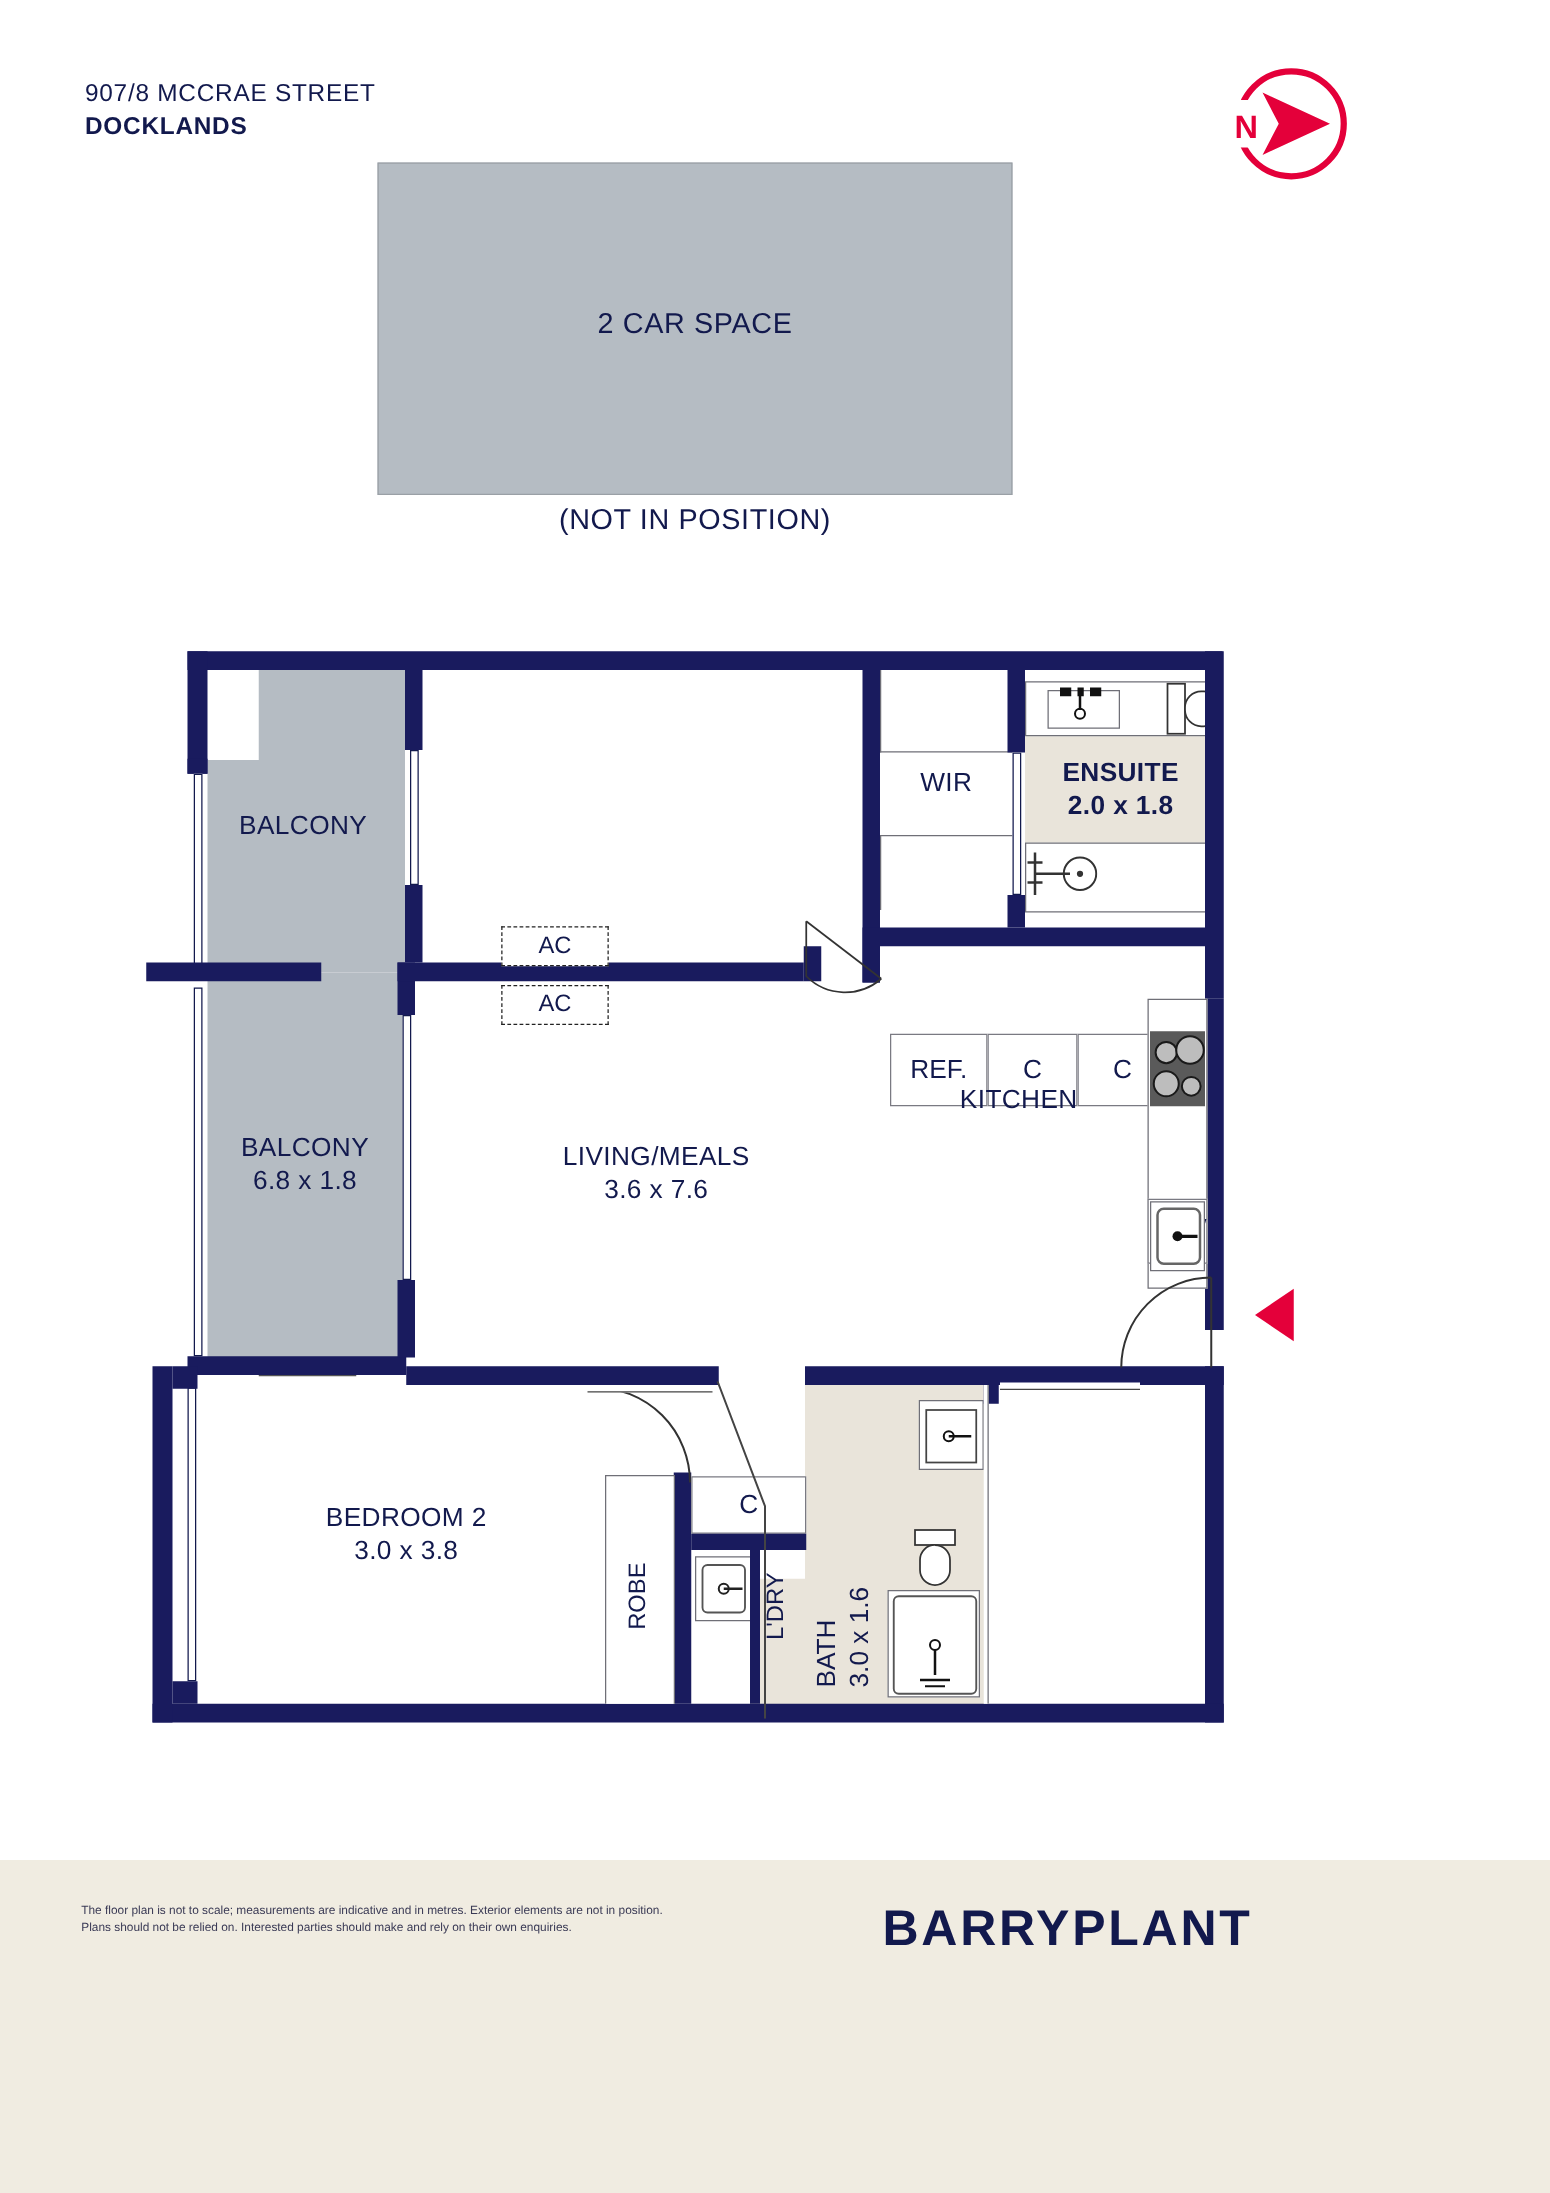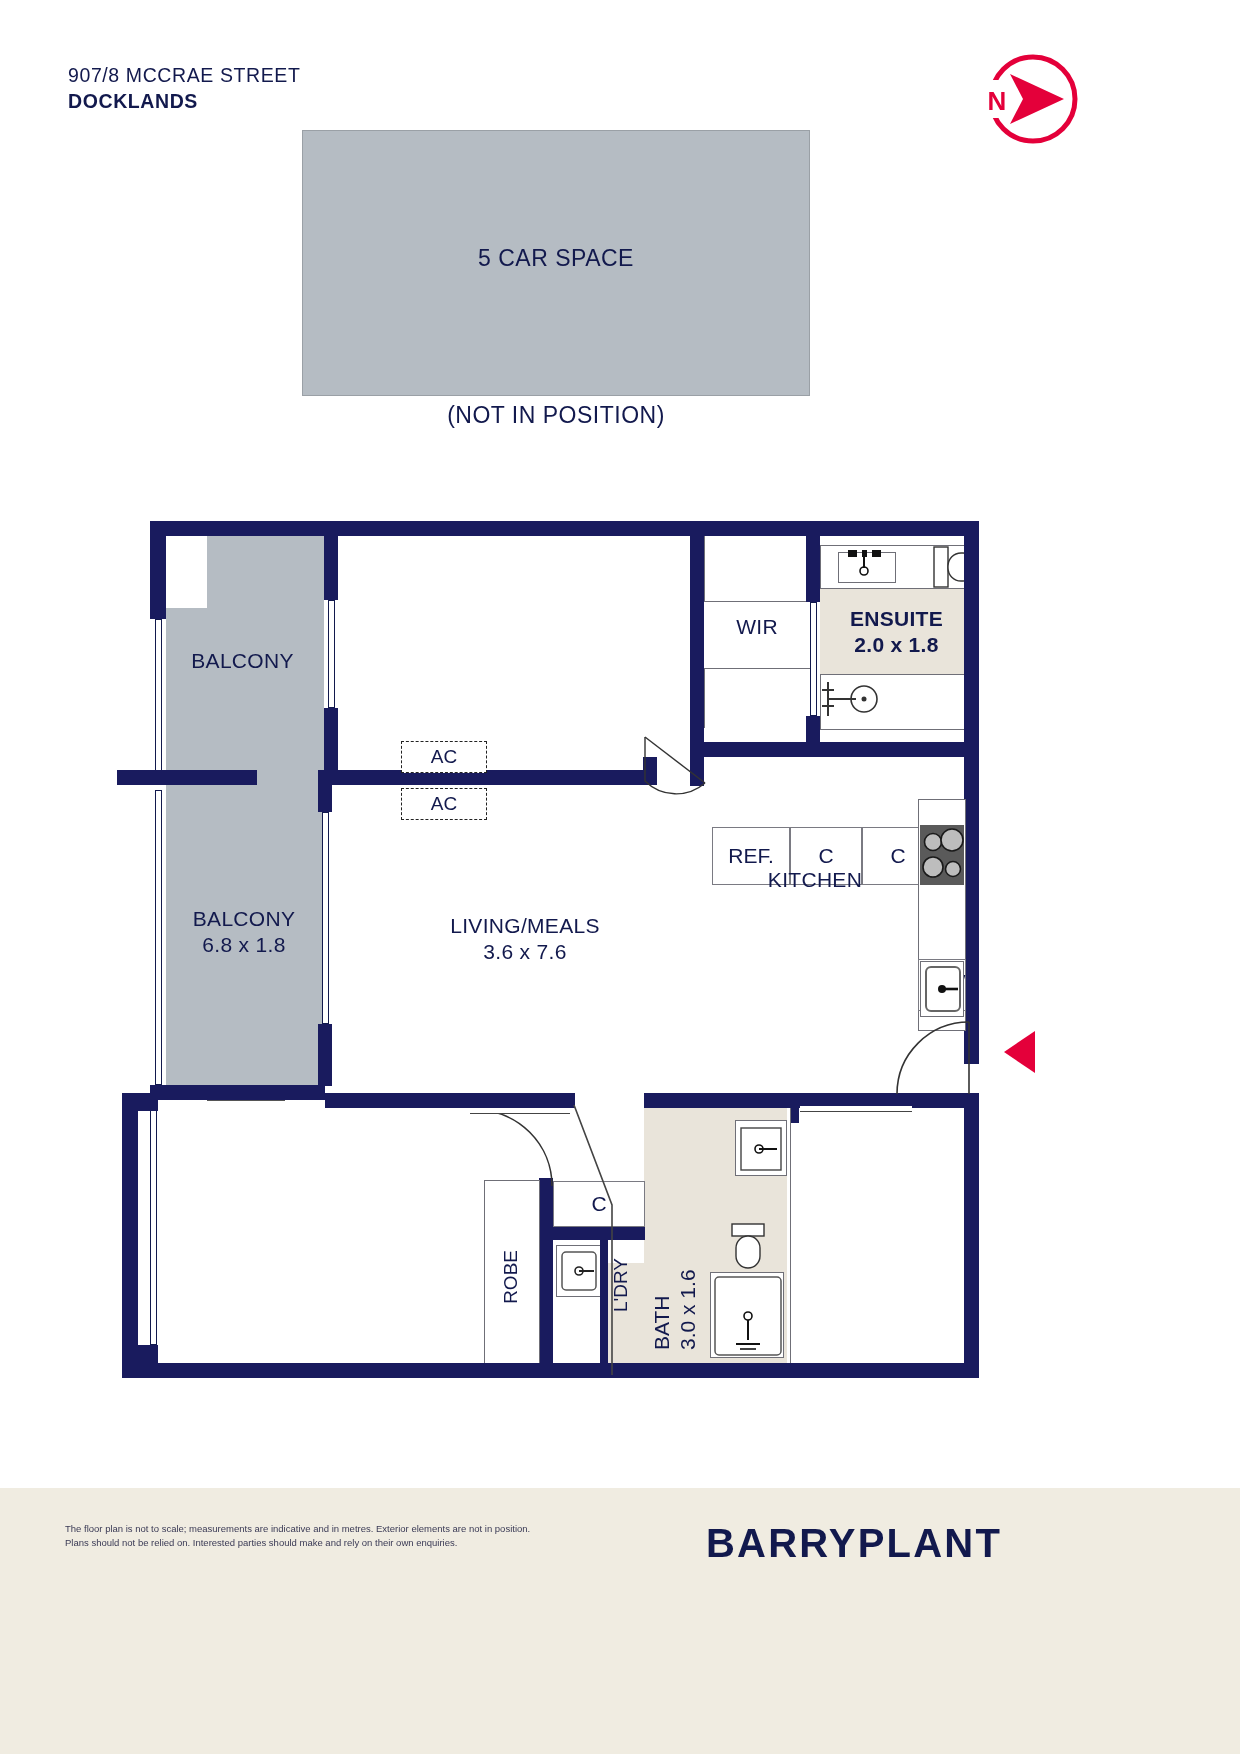--- a/index.html
+++ b/index.html
@@ -61,21 +61,21 @@
 <div id="compass">
   <svg width="110" height="110" viewBox="0 0 110 110">
     <circle cx="57" cy="55" r="42" fill="none" stroke="#e4003a" stroke-width="5"></circle>
     <path d="M88 55 L34 30 L47 55 L34 80 Z" fill="#e4003a"></path>
     <rect x="6" y="36" width="30" height="38" fill="#ffffff"></rect>
     <text x="21" y="66" font-family="'Liberation Sans',sans-serif" font-size="26" font-weight="bold" fill="#e4003a" text-anchor="middle">N</text>
   </svg>
 </div>
 
 <div id="carbox"></div>
-<div id="carlabel">5 CAR SPACE</div>
+<div id="carlabel">2 CAR SPACE</div>
 <div id="notpos">(NOT IN POSITION)</div>
 
 <div id="plan" class="abs" style="left:0;top:0;width:1240px;height:1470px;">
 
   <div class="grey" style="left:207px;top:533px;width:117px;height:245px;"></div>
   <div class="grey" style="left:166px;top:778px;width:158px;height:312px;"></div>
   <div class="grey" style="left:166px;top:608px;width:42px;height:170px;"></div>
 
   <div class="wet" style="left:820px;top:588px;width:153px;height:140px;"></div>
   <div class="wet" style="left:644px;top:1105px;width:146px;height:265px;"></div>
@@ -277,20 +277,24 @@
 
   <div class="room-label" style="left:376px;top:913px;width:298px;">
     <div class="rname">LIVING/MEALS</div>
     <div class="rdim">3.6 x 7.6</div>
   </div>
 
   <div class="room-label" style="left:700px;top:867px;width:230px;">
     <div class="rname">KITCHEN</div>
   </div>
 
+  <div class="room-label" style="left:180px;top:1202px;width:290px;">
+    <div class="rname">BEDROOM 2</div>
+    <div class="rdim">3.0 x 3.8</div>
+  </div>
 
 
   <div class="abs" style="left:650px;top:1190px;height:160px;display:flex;gap:2px;">
     <div class="vert rname">BATH</div>
     <div class="vert rdim">3.0 x 1.6</div>
   </div>
 
   <div class="abs" style="left:500px;top:1250px;height:110px;">
     <div class="vert" style="font-size:19px;">ROBE</div>
   </div>

